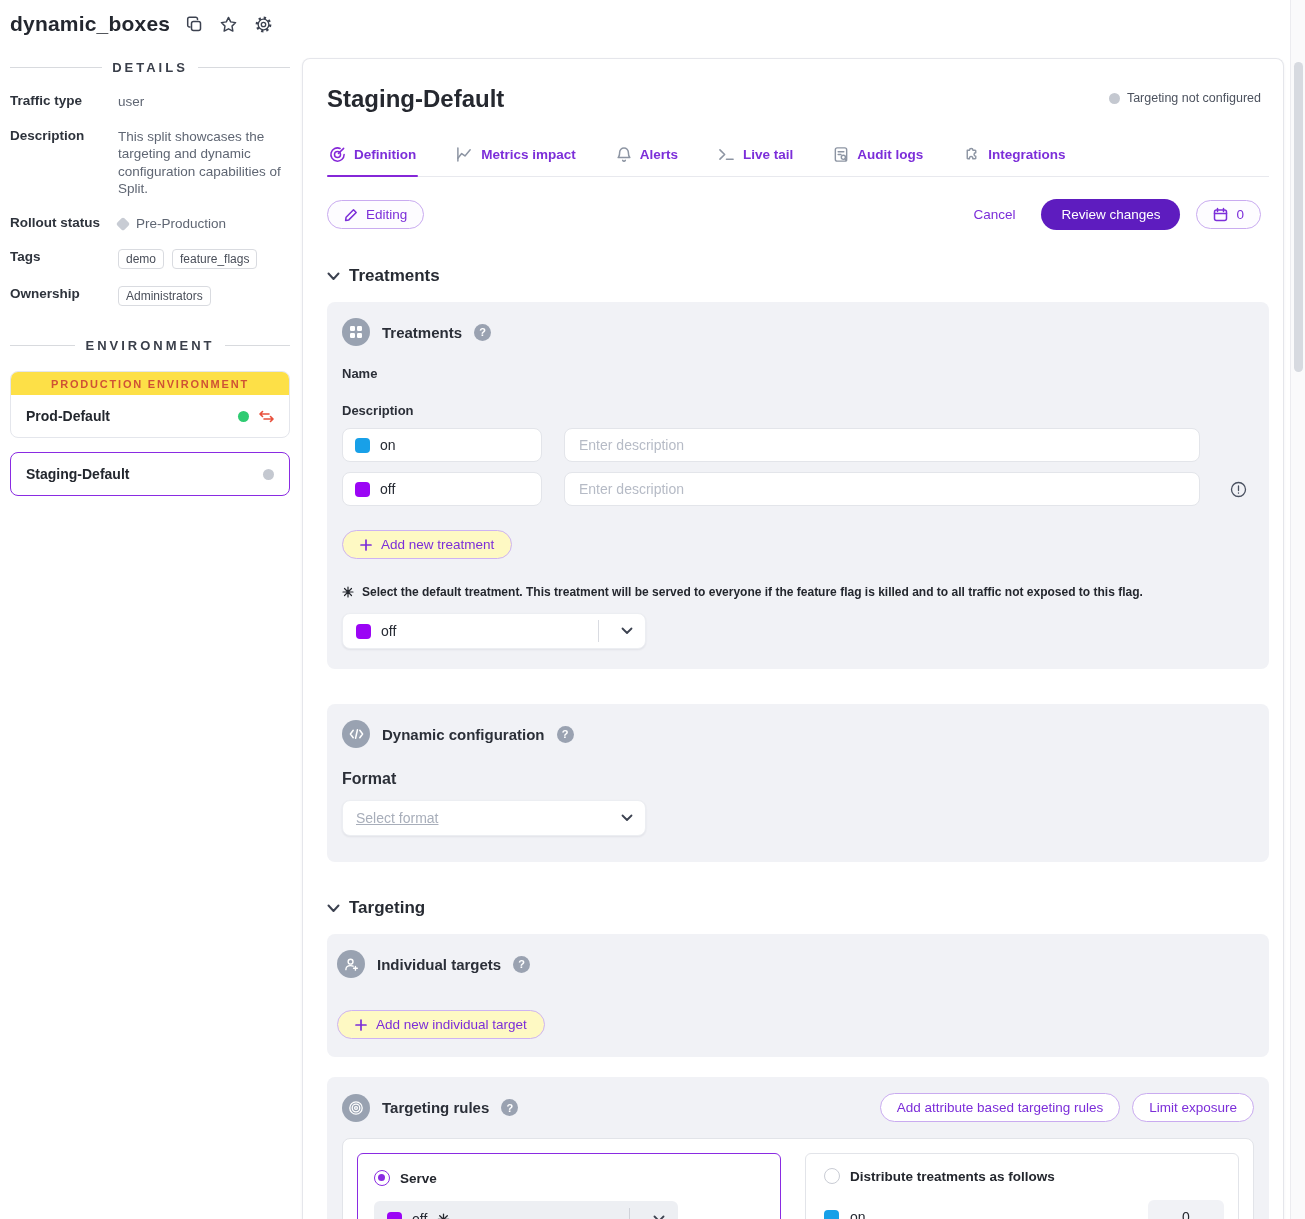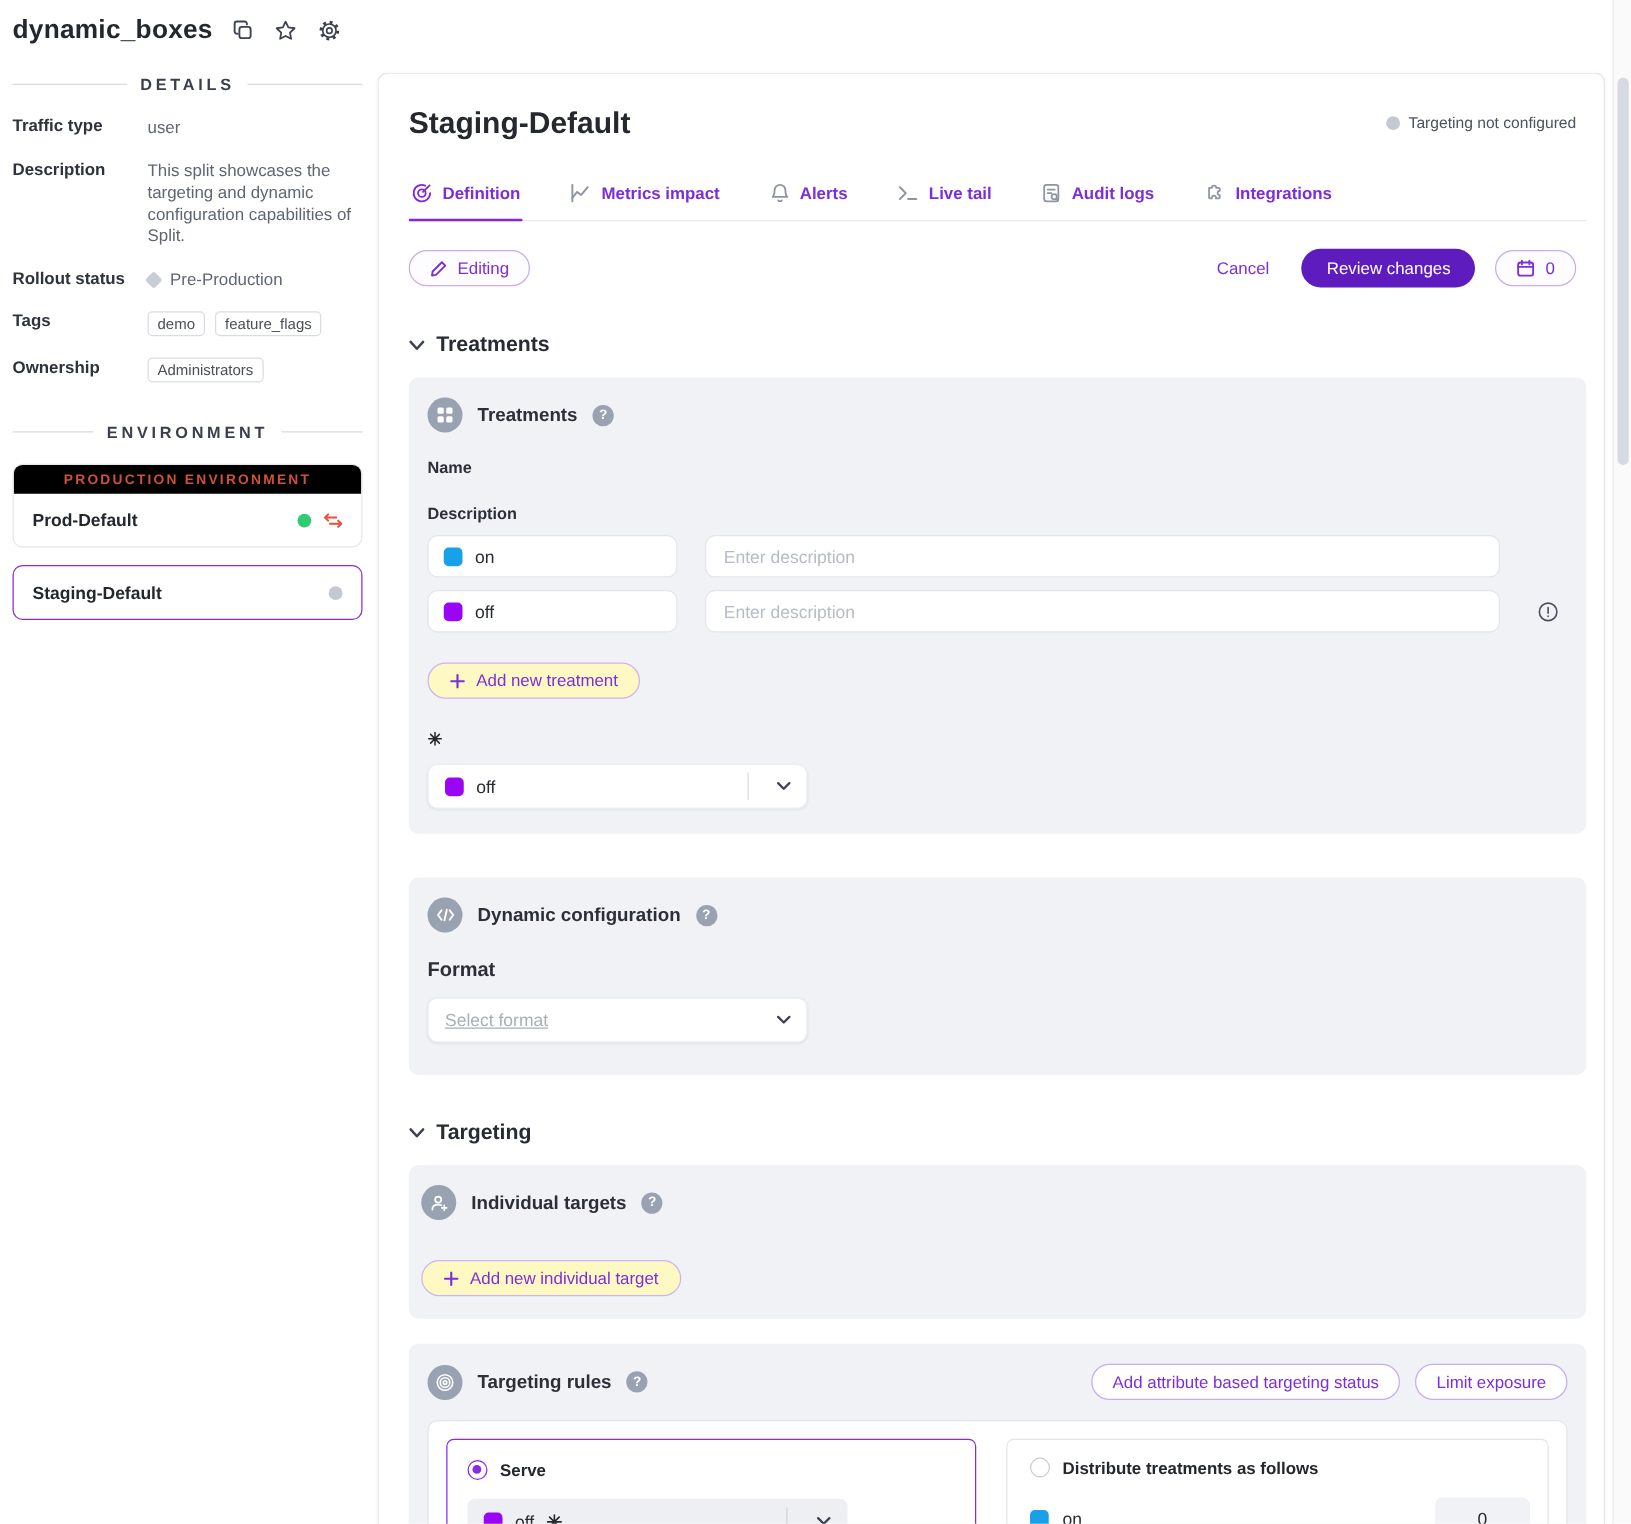--- a/index.html
+++ b/index.html
@@ -25,21 +25,21 @@
   .detail-row { display:flex; margin-bottom:17px; font-size:13.5px; }
   .detail-label { width:108px; flex-shrink:0; font-weight:bold; color:#2e333c; }
   .detail-value { color:#5f6673; line-height:1.3; }
   .status-line { display:flex; align-items:center; gap:8px; color:#5f6673; }
   .diamond { width:10px; height:10px; background:#c8ccd4; transform:rotate(45deg); border-radius:2px; }
   .chips { display:flex; gap:8px; flex-wrap:wrap; }
   .chip { border:1px solid #d9dbe0; border-radius:4px; padding:2px 7px; font-size:12px; color:#4a4f5a; background:#fff; }
 
   .env-block { margin-top:32px; }
   .env-card { border:1px solid #e4e6ec; border-radius:8px; overflow:hidden; background:#fff; }
-  .env-card-prod-header { background:#000000; text-align:center; padding:6px 0 5px; font-size:11px; font-weight:bold; letter-spacing:1.8px; color:#cf5235; }
+  .env-card-prod-header { background:#fde047; text-align:center; padding:6px 0 5px; font-size:11px; font-weight:bold; letter-spacing:1.8px; color:#cf5235; }
   .env-row { display:flex; align-items:center; padding:13px 15px; cursor:pointer; }
   .env-name { font-size:14px; font-weight:bold; color:#23272e; flex:1; }
   .dot { width:11px; height:11px; border-radius:50%; }
   .dot-green { background:#2fcb72; }
   .dot-gray { background:#c4c8d0; }
   .env-card.selected { border:1.5px solid #8a2be2; margin-top:14px; }
   .swap-icon { margin-left:10px; color:#e8503c; }
 
   
   .main-card {
@@ -369,20 +369,21 @@
         </span>
         <span>Add new treatment</span>
       </button>
 
       <div class="default-note">
         <span>
           <svg width="12" height="12" viewBox="0 0 12 12" stroke="#24272e" stroke-width="1.2" stroke-linecap="round">
             <path d="M6 1 v10 M1 6 h10 M2.5 2.5 l7 7 M9.5 2.5 l-7 7"></path>
           </svg>
         </span>
+        <span>Select the default treatment. This treatment will be served to everyone if the feature flag is killed and to all traffic not exposed to this flag.</span>
       </div>
 
       <div class="select-box">
         <span class="swatch" style="background-color: rgb(155, 5, 245);"></span>
         <span>off</span>
         <span class="spacer"></span>
         <span class="divider"></span>
         <span class="chev-slot">
           <svg width="12" height="8" viewBox="0 0 12 8" fill="none" stroke="currentColor" stroke-width="1.8" stroke-linecap="round" stroke-linejoin="round">
               <path d="M1.5 1.5 L6 6 L10.5 1.5"></path>
@@ -449,21 +450,21 @@
         <span class="panel-icon">
           <svg width="16" height="16" viewBox="0 0 16 16" fill="none" stroke="currentColor" stroke-width="1.3">
             <circle cx="8" cy="8" r="6.2"></circle>
               <circle cx="8" cy="8" r="3.8"></circle>
               <circle cx="8" cy="8" r="1.4"></circle>
           </svg>
         </span>
         <span class="panel-title">Targeting rules</span>
         <span class="help">?</span>
         <span class="grow"></span>
-        <button class="pill-btn" style="background:#fff;">Add attribute based targeting status</button>
+        <button class="pill-btn" style="background:#fff;">Add attribute based targeting rules</button>
         <button class="pill-btn" style="background:#fff;">Limit exposure</button>
       </div>
 
       <div class="tr-card">
 
         <div class="serve-box">
           <div class="radio-row">
             <span class="radio on"></span>
             <span>Serve</span>
           </div>

